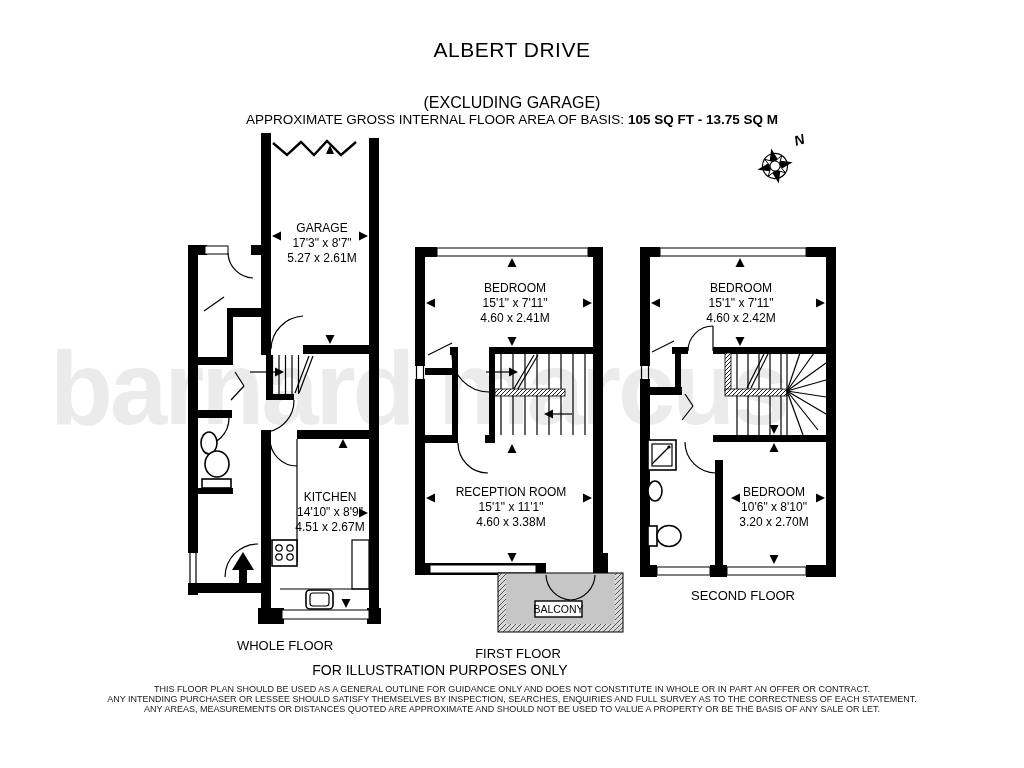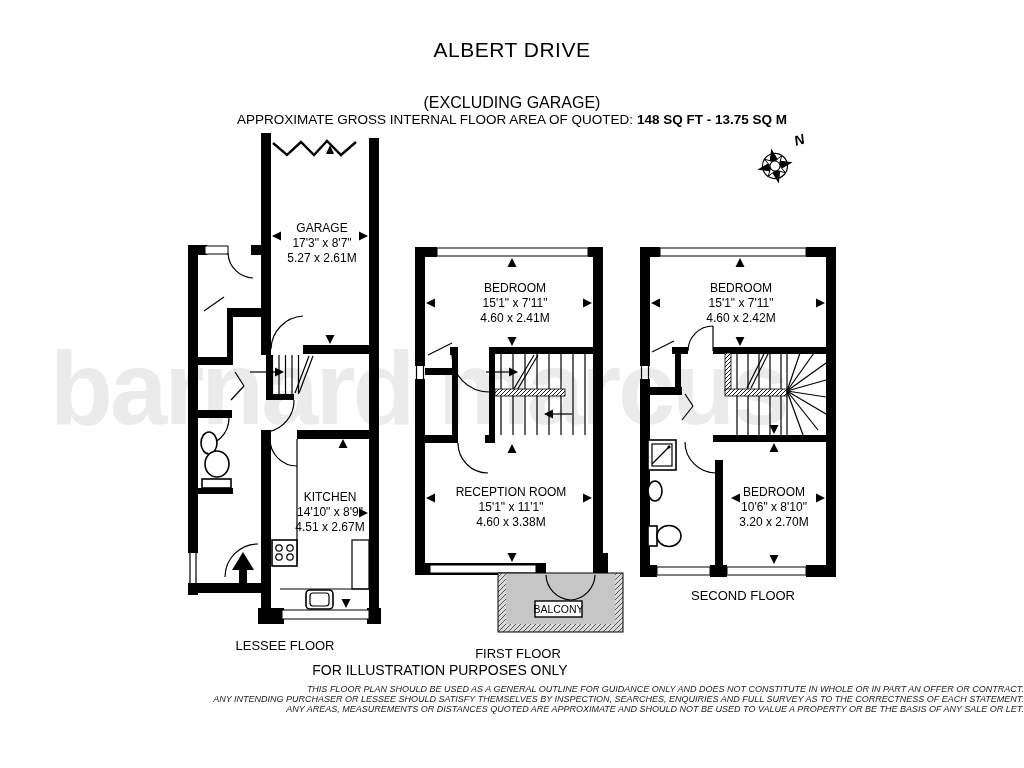--- a/index.html
+++ b/index.html
@@ -9,21 +9,21 @@
   #title{top:38px;font-size:21px;font-weight:normal;letter-spacing:.5px;}
   #area1{top:76px;font-size:13.5px;}
   #area1 b,#area2 b{font-weight:bold;}
   #area-note{top:94px;font-size:16px;}
   #area2{top:112px;font-size:13.5px;}
   #watermark{position:absolute;left:50px;top:330px;font-size:103px;font-weight:bold;
              color:#ebebeb;letter-spacing:-3px;white-space:nowrap;z-index:0;}
   svg.plan{position:absolute;z-index:2;overflow:visible;}
   .floor-label{position:absolute;z-index:3;font-size:13px;transform:translateX(-50%);white-space:nowrap;text-align:right;}
   #illustration-note{position:absolute;left:0;top:662px;width:880px;text-align:center;font-size:14px;z-index:3;}
-  .disc{position:absolute;left:0;width:1024px;text-align:right;font-size:9px;color:#1a1a1a;z-index:3;font-style:italic;}
+  .disc{position:absolute;left:0;width:1024px;text-align:center;font-size:9px;color:#1a1a1a;z-index:3;}
   
   .w{fill:#000;}
   .ln{stroke:#000;stroke-width:1.2;fill:none;}
   .thk{stroke:#000;stroke-width:2.4;fill:none;}
   .arc{stroke:#000;stroke-width:1.2;fill:none;}
   .win{fill:#fff;stroke:#000;stroke-width:1;}
   .fix{fill:#fff;stroke:#000;stroke-width:1.6;}
   .arw{fill:#000;}
   text.room{font-family:"Liberation Sans",sans-serif;font-size:12px;text-anchor:middle;fill:#000;}
   text.blc{font-family:"Liberation Sans",sans-serif;font-size:10.5px;text-anchor:middle;fill:#000;}
@@ -31,22 +31,22 @@
 </head>
 <body>
 
 <div id="canvas">
 
   <div id="watermark">barnard marcus</div>
 
   <div id="title" class="hdr">ALBERT DRIVE</div>
   <div id="area-note" class="hdr">(EXCLUDING GARAGE)</div>
   <div id="area2" class="hdr">
-    <span>APPROXIMATE GROSS INTERNAL FLOOR AREA OF QUOTED:</span>
-    <b>148 SQ FT - 13.75 SQ M</b>
+    <span>APPROXIMATE GROSS INTERNAL FLOOR AREA OF BASIS:</span>
+    <b>105 SQ FT - 13.75 SQ M</b>
   </div>
 
   <svg class="plan" style="left:742px;top:124px" width="78" height="80" viewBox="0 0 78 80">
     <g transform="translate(33,42) rotate(-12)">
       <circle r="12.5" class="ln"></circle>
       <g class="arw">
         <polygon points="0,-18 4.5,-5 -4.5,-5"></polygon>
         <polygon points="18,0 5,4.5 5,-4.5"></polygon>
         <polygon points="0,18 4.5,5 -4.5,5"></polygon>
         <polygon points="-18,0 -5,4.5 -5,-4.5"></polygon>
@@ -352,21 +352,21 @@
     </g>
 
     <text class="room" x="741" y="292">BEDROOM</text>
     <text class="room" x="741" y="307">15'1" x 7'11"</text>
     <text class="room" x="741" y="322">4.60 x 2.42M</text>
     <text class="room" x="774" y="496">BEDROOM</text>
     <text class="room" x="774" y="511">10'6" x 8'10"</text>
     <text class="room" x="774" y="526">3.20 x 2.70M</text>
   </svg>
 
-  <div class="floor-label" style="left:285px;top:638px">LESSEE FLOOR</div>
+  <div class="floor-label" style="left:285px;top:638px">WHOLE FLOOR</div>
   <div class="floor-label" style="left:518px;top:646px">FIRST FLOOR</div>
   <div class="floor-label" style="left:743px;top:588px">SECOND FLOOR</div>
 
   <div id="illustration-note">FOR ILLUSTRATION PURPOSES ONLY</div>
   <div class="disc" style="top:684px">THIS FLOOR PLAN SHOULD BE USED AS A GENERAL OUTLINE FOR GUIDANCE ONLY AND DOES NOT CONSTITUTE IN WHOLE OR IN PART AN OFFER OR CONTRACT.</div>
   <div class="disc" style="top:694px">ANY INTENDING PURCHASER OR LESSEE SHOULD SATISFY THEMSELVES BY INSPECTION, SEARCHES, ENQUIRIES AND FULL SURVEY AS TO THE CORRECTNESS OF EACH STATEMENT.</div>
   <div class="disc" style="top:704px">ANY AREAS, MEASUREMENTS OR DISTANCES QUOTED ARE APPROXIMATE AND SHOULD NOT BE USED TO VALUE A PROPERTY OR BE THE BASIS OF ANY SALE OR LET.</div>
 
 </div>
 

